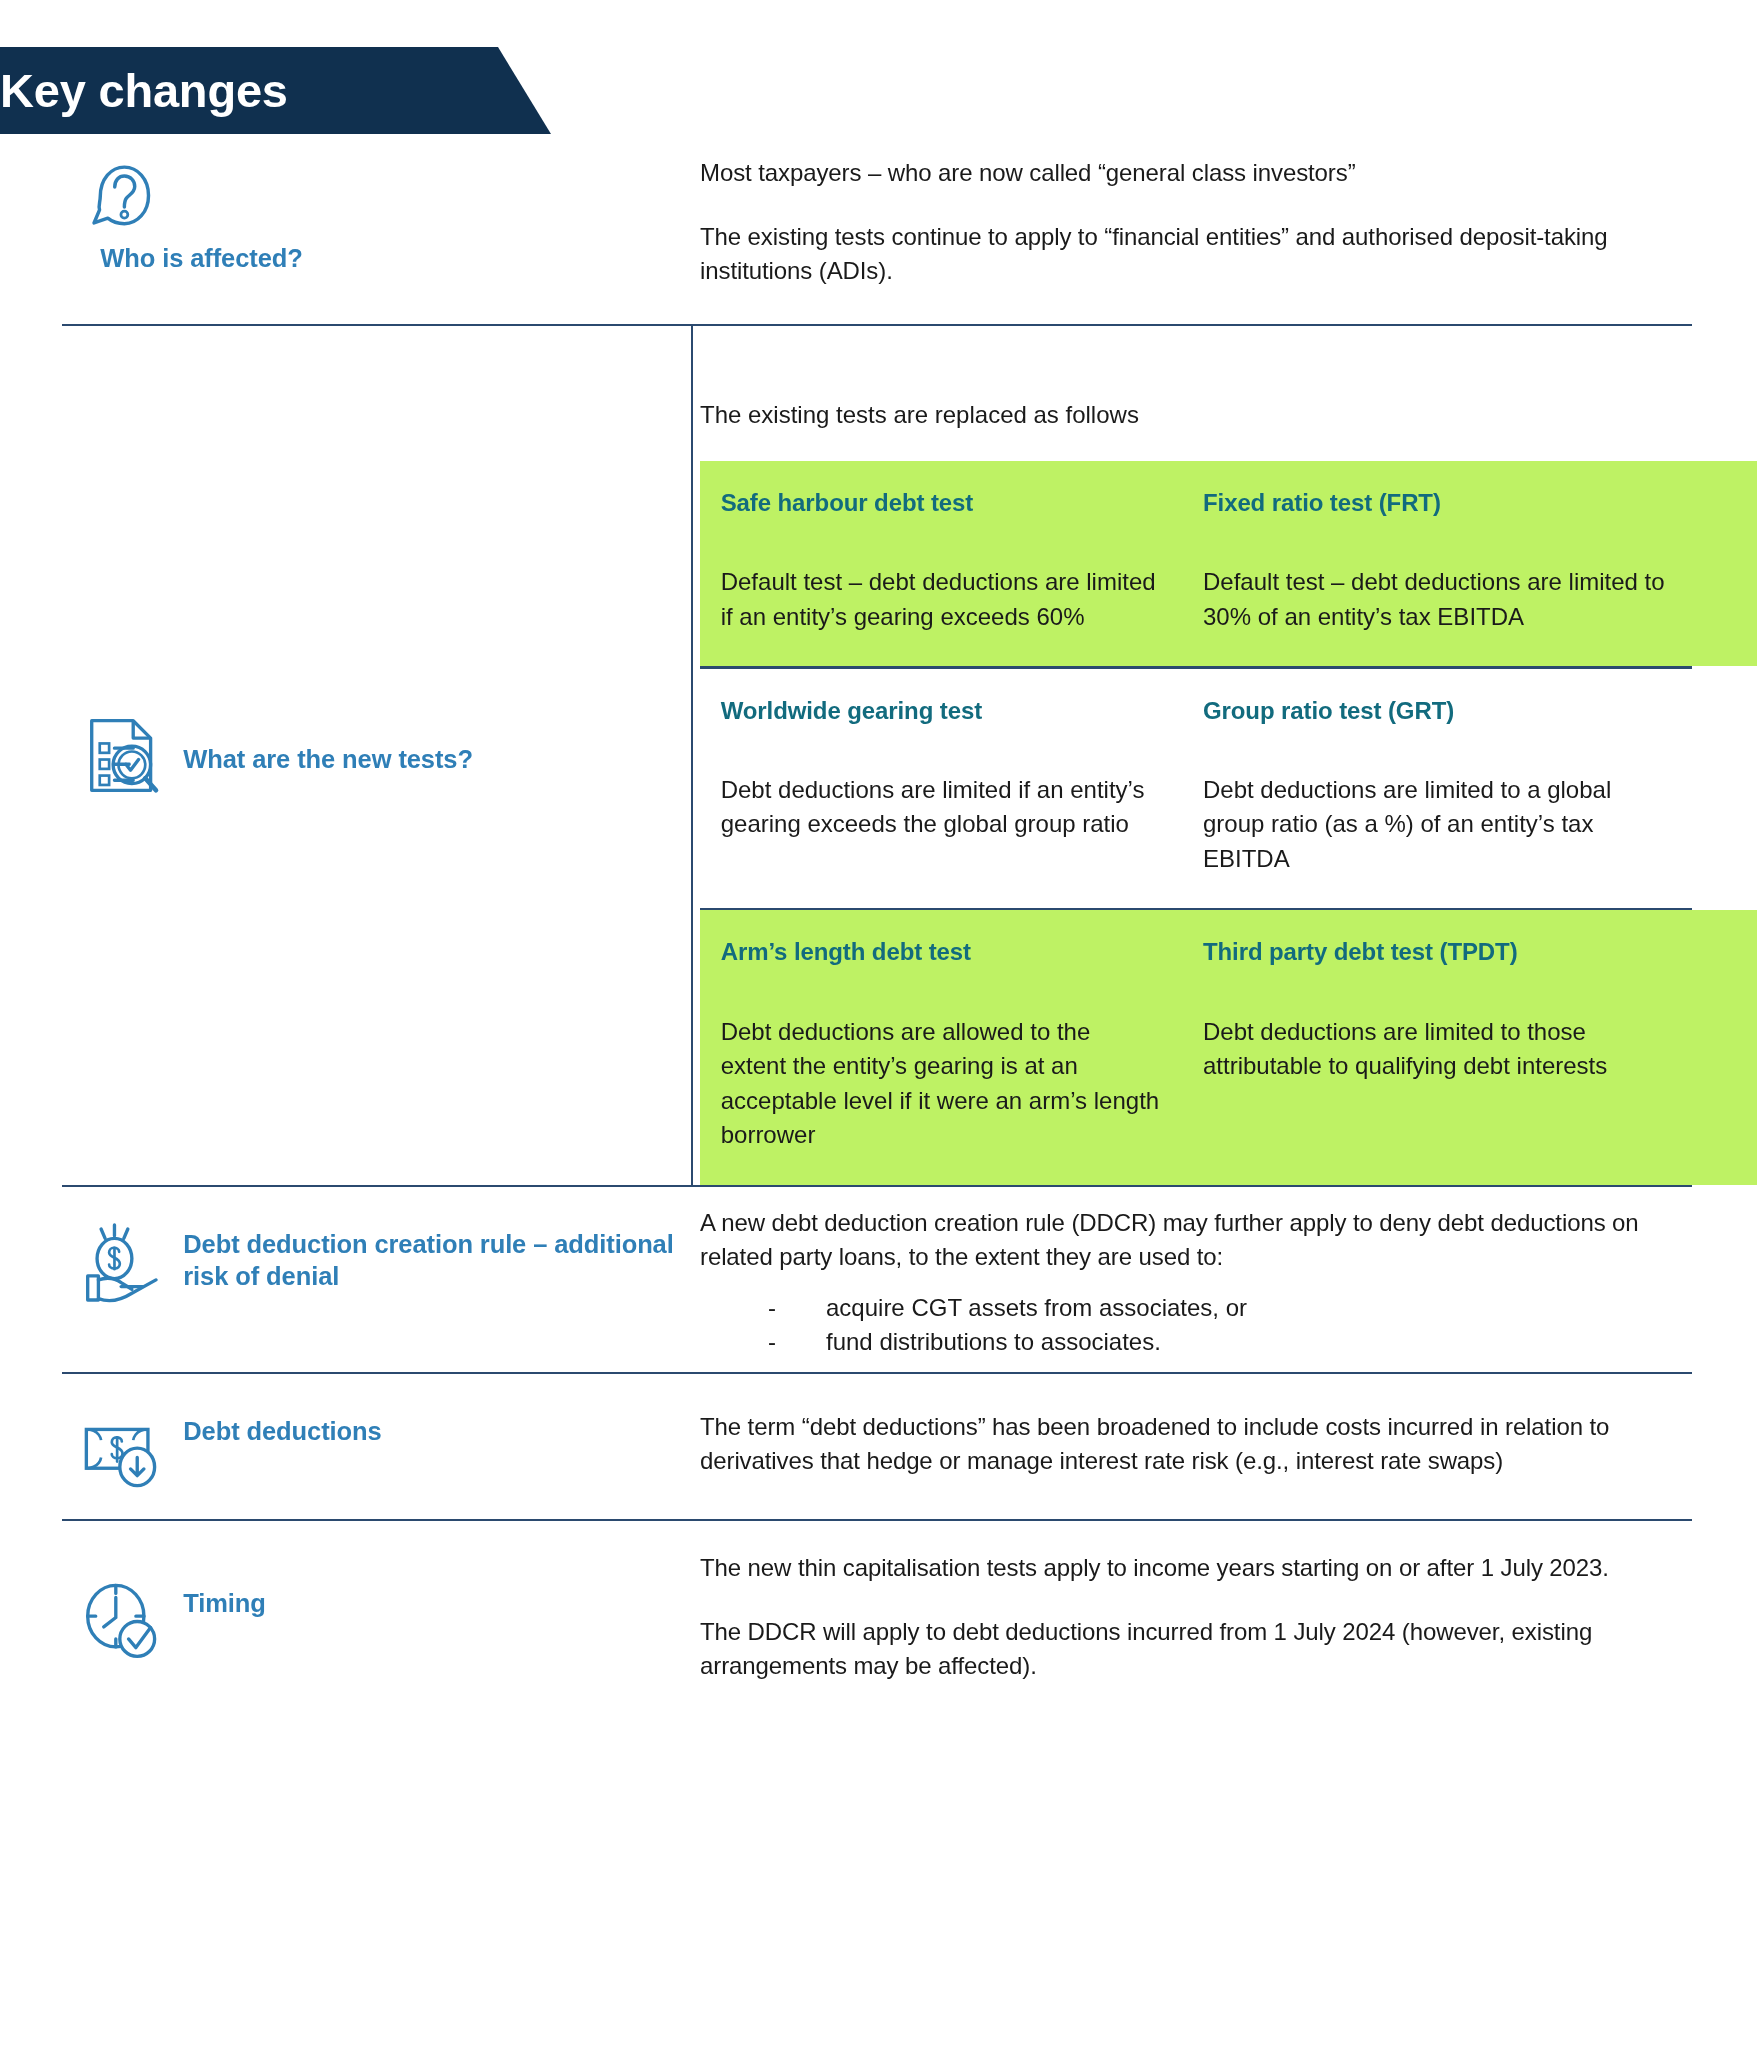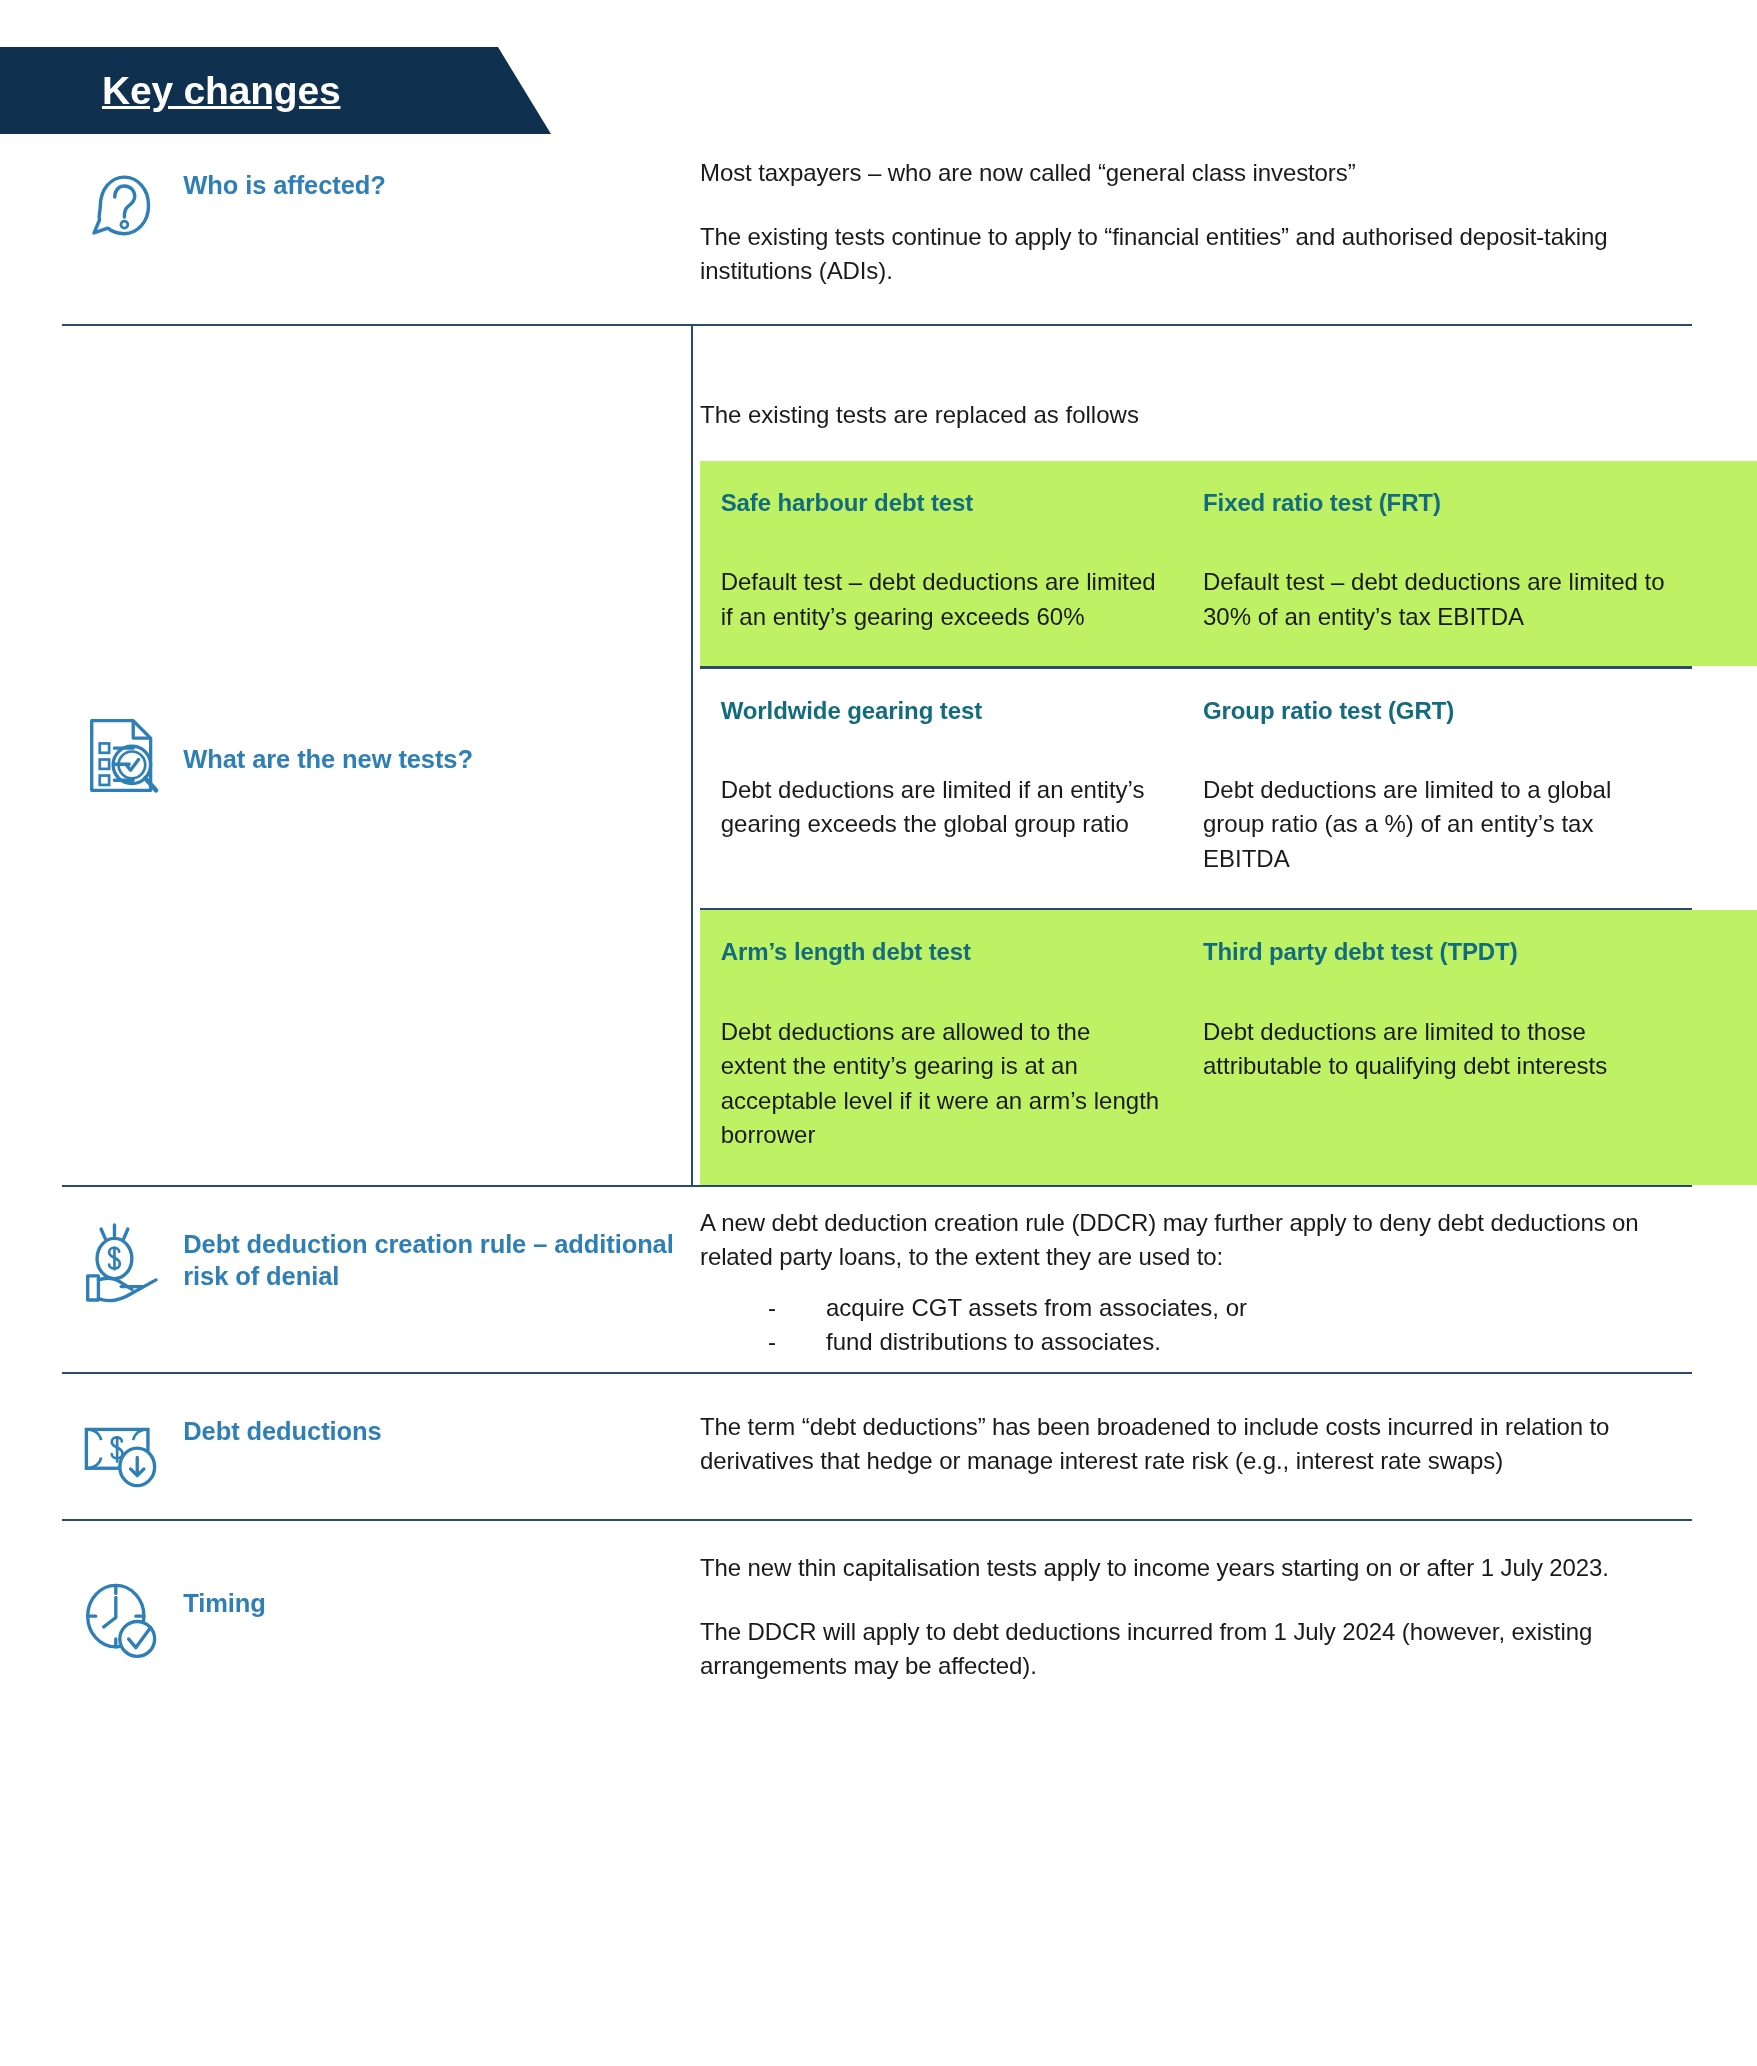--- a/index.html
+++ b/index.html
@@ -26,26 +26,24 @@
     width: 551px;
     height: 87px;
     background: #113355;
     background: #10304f;
     clip-path: polygon(0 0, 498px 0, 551px 87px, 0 87px);
     display: flex;
     align-items: center;
   }
   .banner-title {
     color: #ffffff;
-    font-size: 39px;
+    font-size: 47px;
     font-weight: bold;
     letter-spacing: -0.2px;
-    padding-left: 102px;
     line-height: 1;
-    text-decoration: underline;
   }
 
   
   .rows {
     position: absolute;
     left: 0;
     top: 134px;
     width: 1757px;
   }
   .row {
@@ -112,21 +110,21 @@
   }
   .bullets li::before {
     content: "-";
     position: absolute;
     left: 0;
     top: 0;
   }
 
   
   #row-who { min-height: 190px; }
-  #row-who .label-cell { padding-top: 28px; }
+  #row-who .label-cell { padding-top: 18px; flex-direction: column; }
   #row-who .body-cell { padding-top: 22px; padding-right: 66px; }
 
   
   #row-tests { min-height: 518px; }
   #row-tests .label-cell {
     align-items: center;
     align-self: stretch;
   }
   #row-tests .body-cell { padding-top: 0; }
   .vline {

